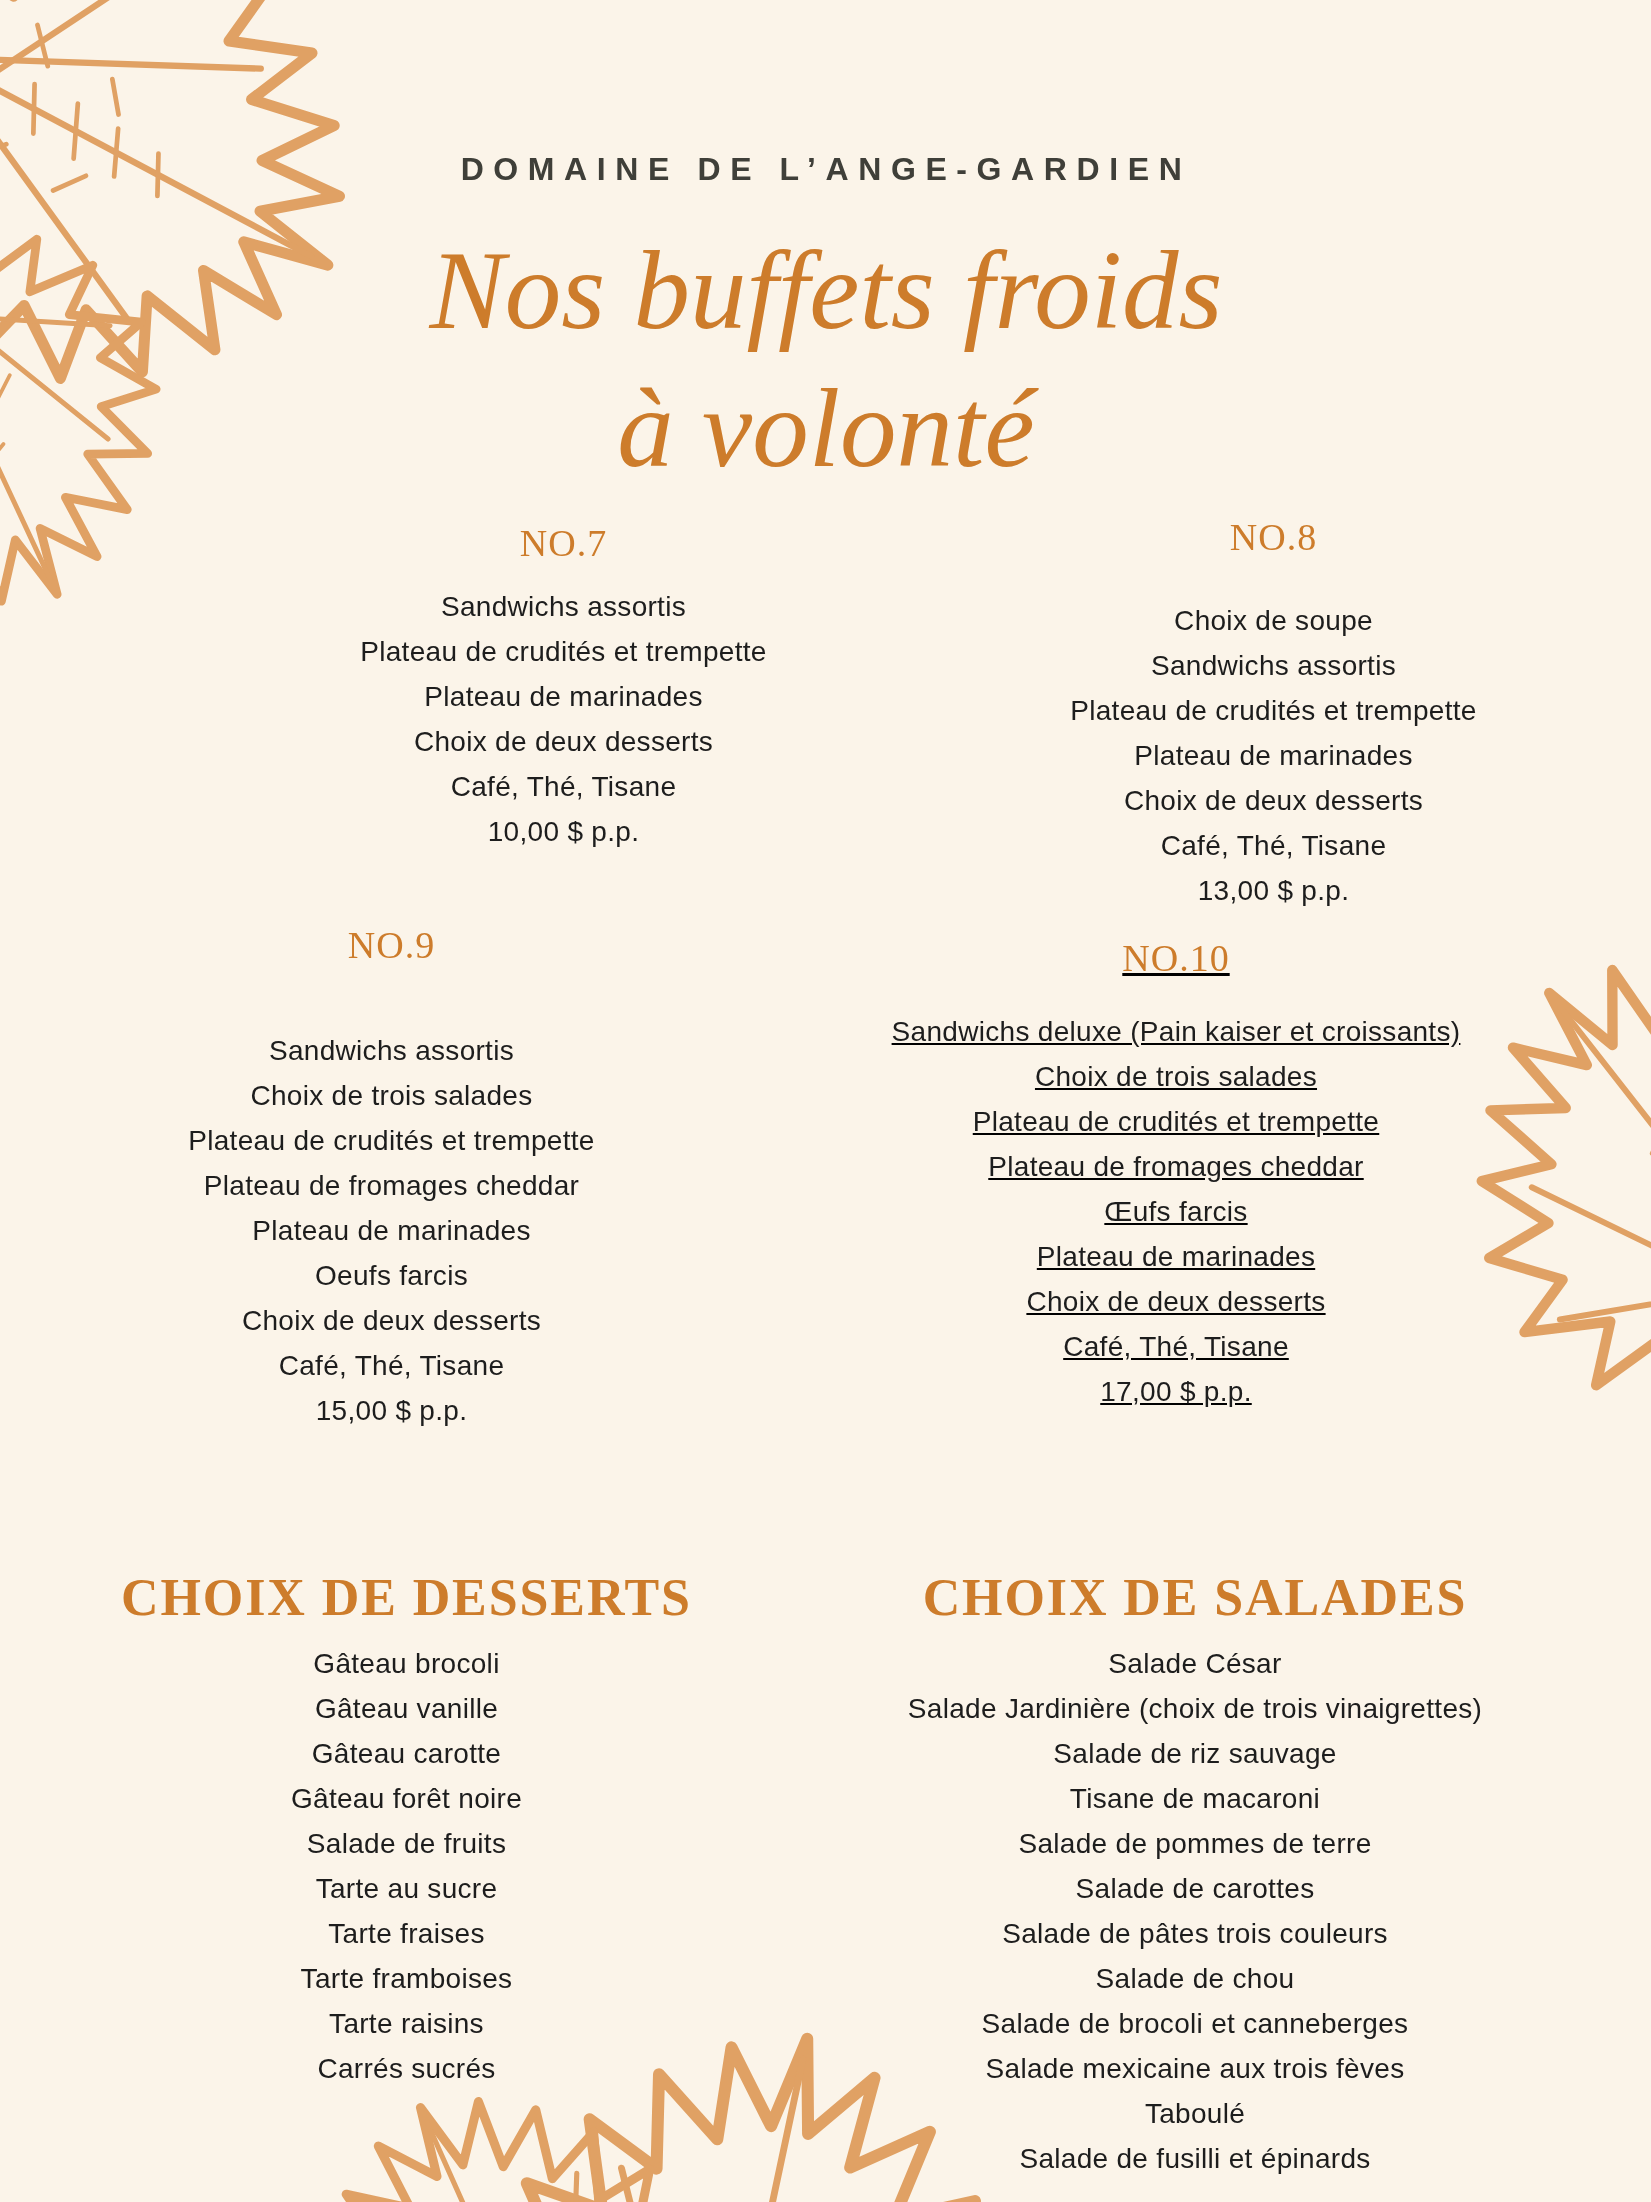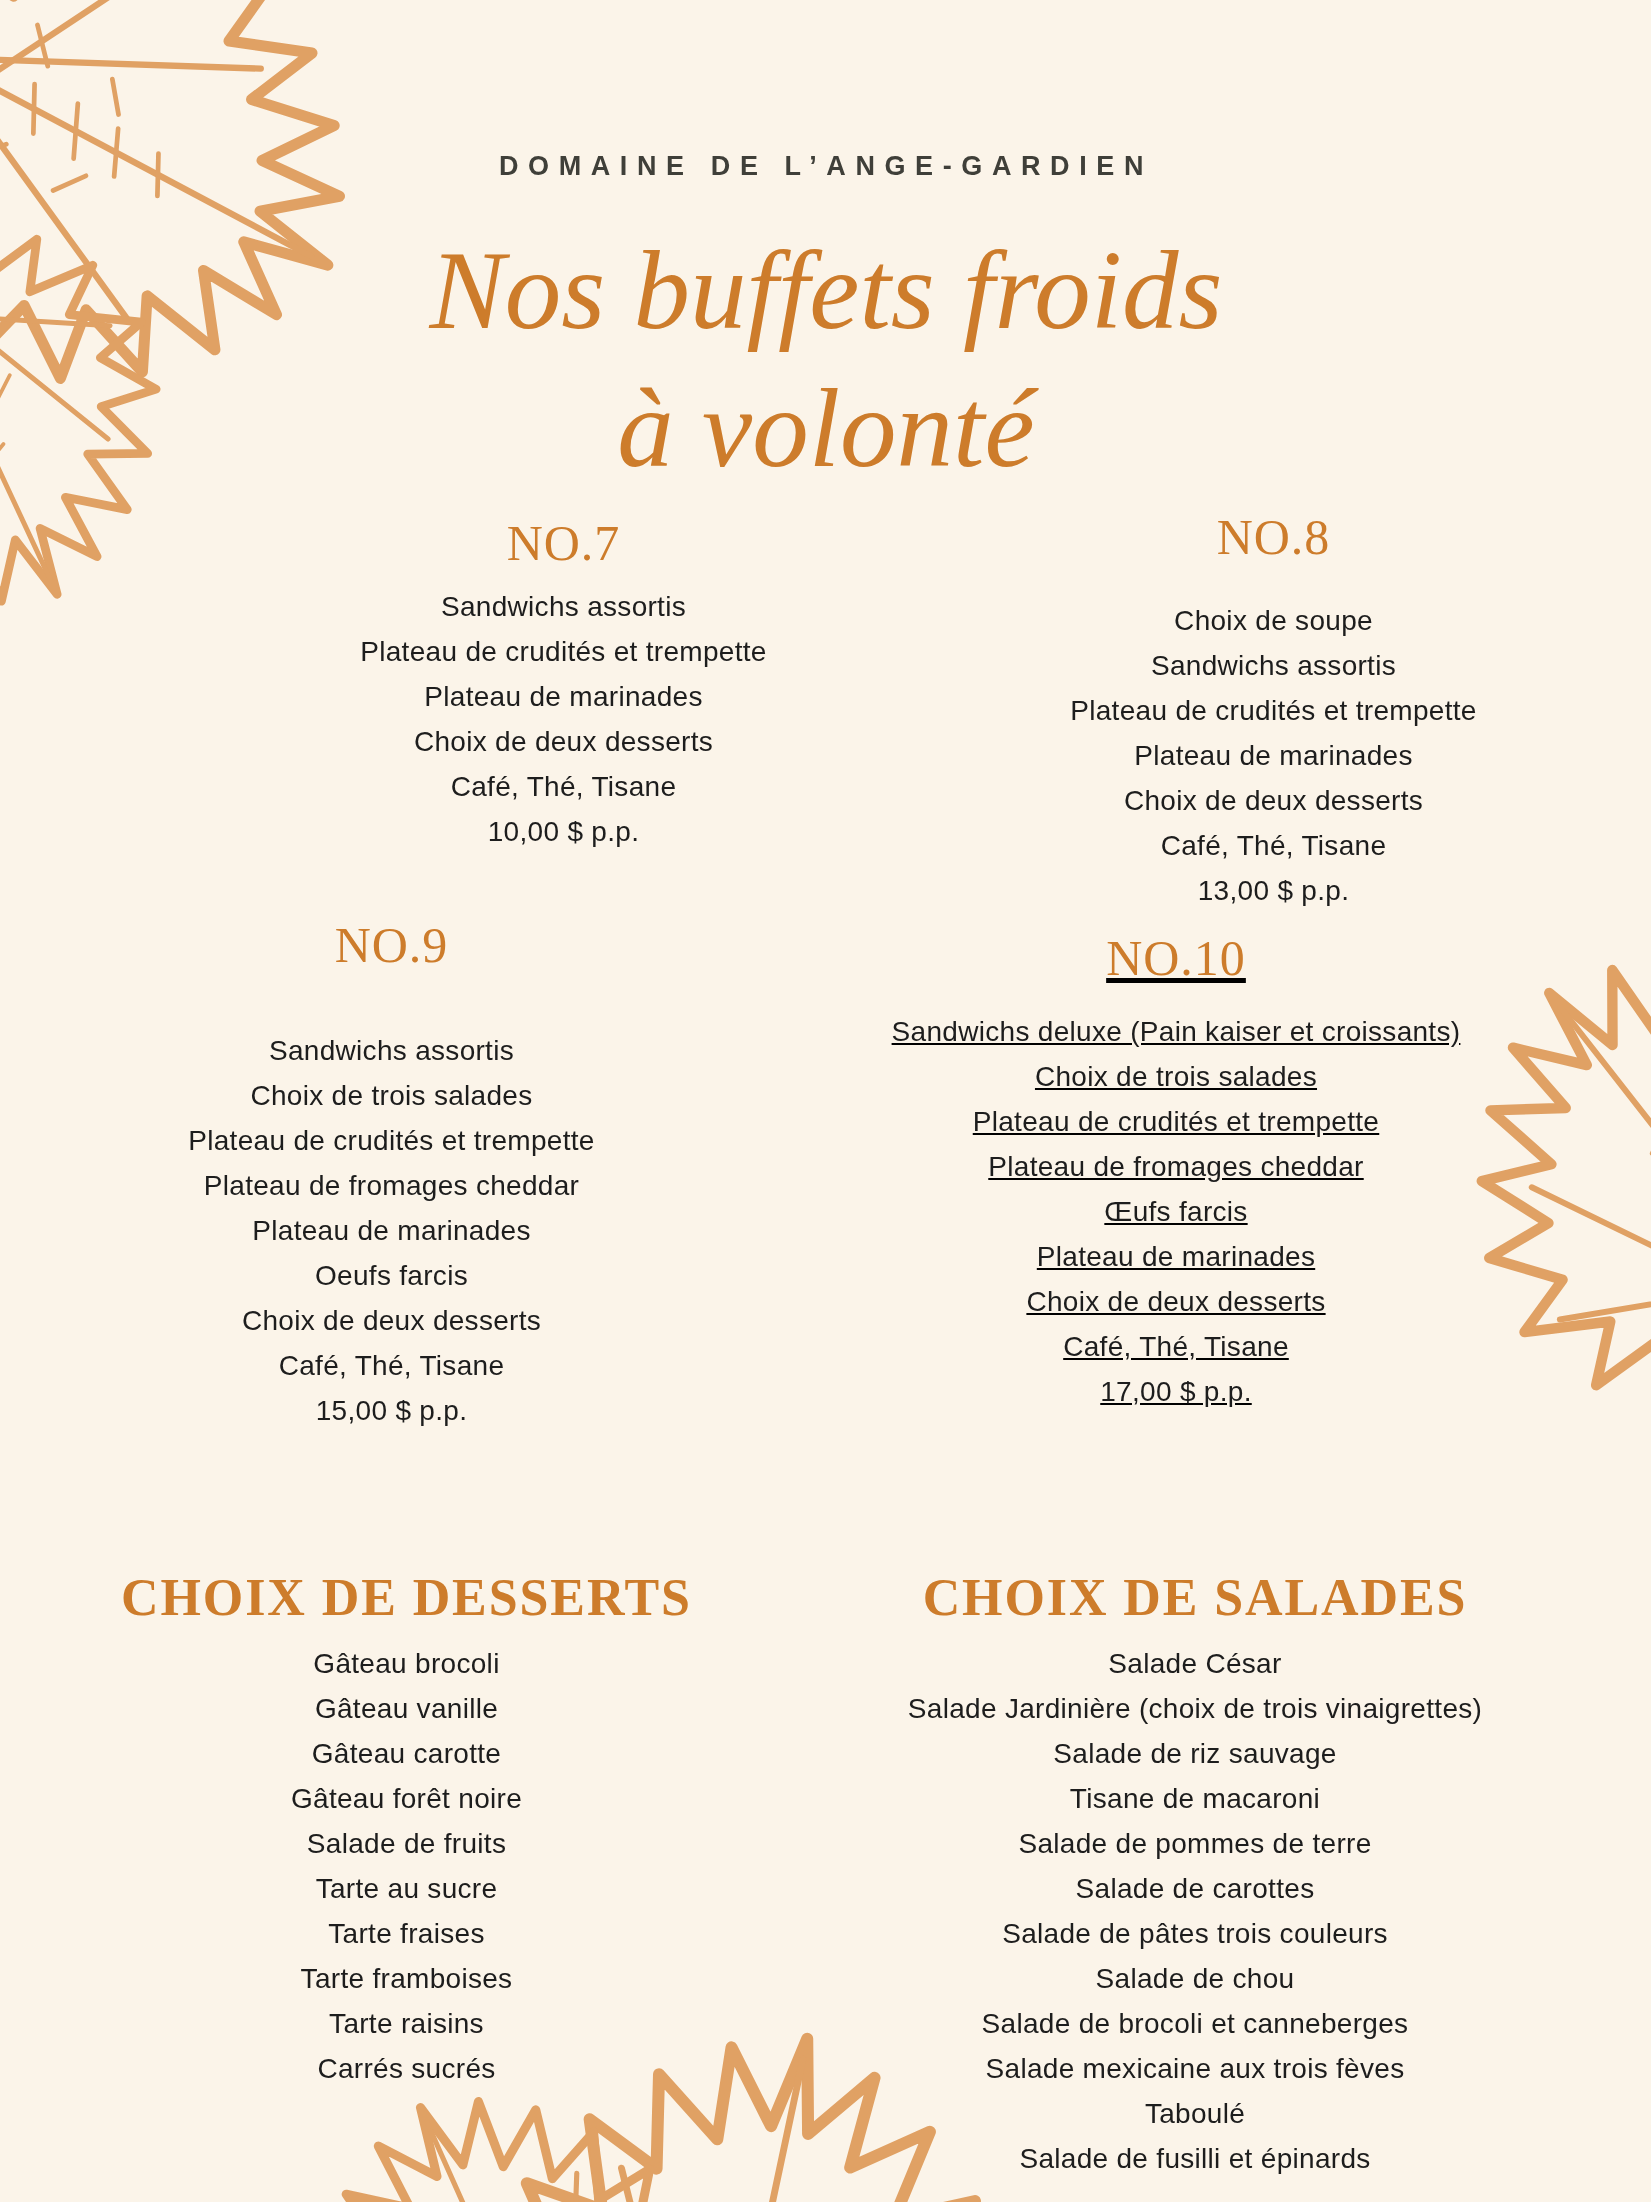--- a/index.html
+++ b/index.html
@@ -17,42 +17,42 @@
   .lf-hatch{fill:none;stroke:#e0a164;stroke-width:3;stroke-linecap:round;}
   .leaf-topleft {left:-191px;top:-206px;width:631px;height:726px;transform:rotate(118deg);}
   .leaf-topleft2{left:-268px;top:143px;width:497px;height:574px;transform:rotate(155deg);}
   .leaf-right   {left:1386px;top:822px;width:593px;height:683px;transform:rotate(-38deg);}
   .leaf-bottom1 {left:411px;top:1888px;width:688px;height:793px;transform:rotate(12deg);}
   .leaf-bottom2 {left:239px;top:1983px;width:516px;height:593px;transform:rotate(-24deg);}
   
   .brand{
     position:absolute;z-index:2;left:0;top:151px;width:100%;
     text-align:center;
-    font-weight:700;font-size:27px;letter-spacing:9.6px;
+    font-weight:700;font-size:32px;letter-spacing:9.6px;
     color:#3f3f39;
   }
   .title{
     position:absolute;z-index:2;left:0;top:164px;width:100%;
     text-align:center;
     font-family:"Liberation Serif", serif;
     font-style:italic;
     font-size:113px;line-height:1.22;
     color:#cd7c2b;
   }
   .title .tline{display:block;}
   .title .tline:first-child{margin-top:57px;}
   
   .section{position:absolute;z-index:2;text-align:center;}
   .section-heading{
     font-family:"Liberation Serif", serif;
     color:#cd7c2b;
     font-weight:400;
     margin:0;
   }
-  .no-heading{font-size:50px;line-height:55px;letter-spacing:1px;}
+  .no-heading{font-size:38px;line-height:55px;letter-spacing:1px;}
   .big-heading{font-size:52px;line-height:63px;letter-spacing:1.9px;font-weight:bold;}
   .item-list{
     list-style:none;margin:7px;padding:0;
     font-size:28px;line-height:45px;letter-spacing:0.3px;
     color:#1d1d1d;
   }
   #sec-no7      {left:253px;top:516px;width:621px;}
   #sec-no7      .item-list{margin-top:13.4px;}
   #sec-no8      {left:963px;top:510px;width:621px;}
   #sec-no8      .item-list{margin-top:33px;}

